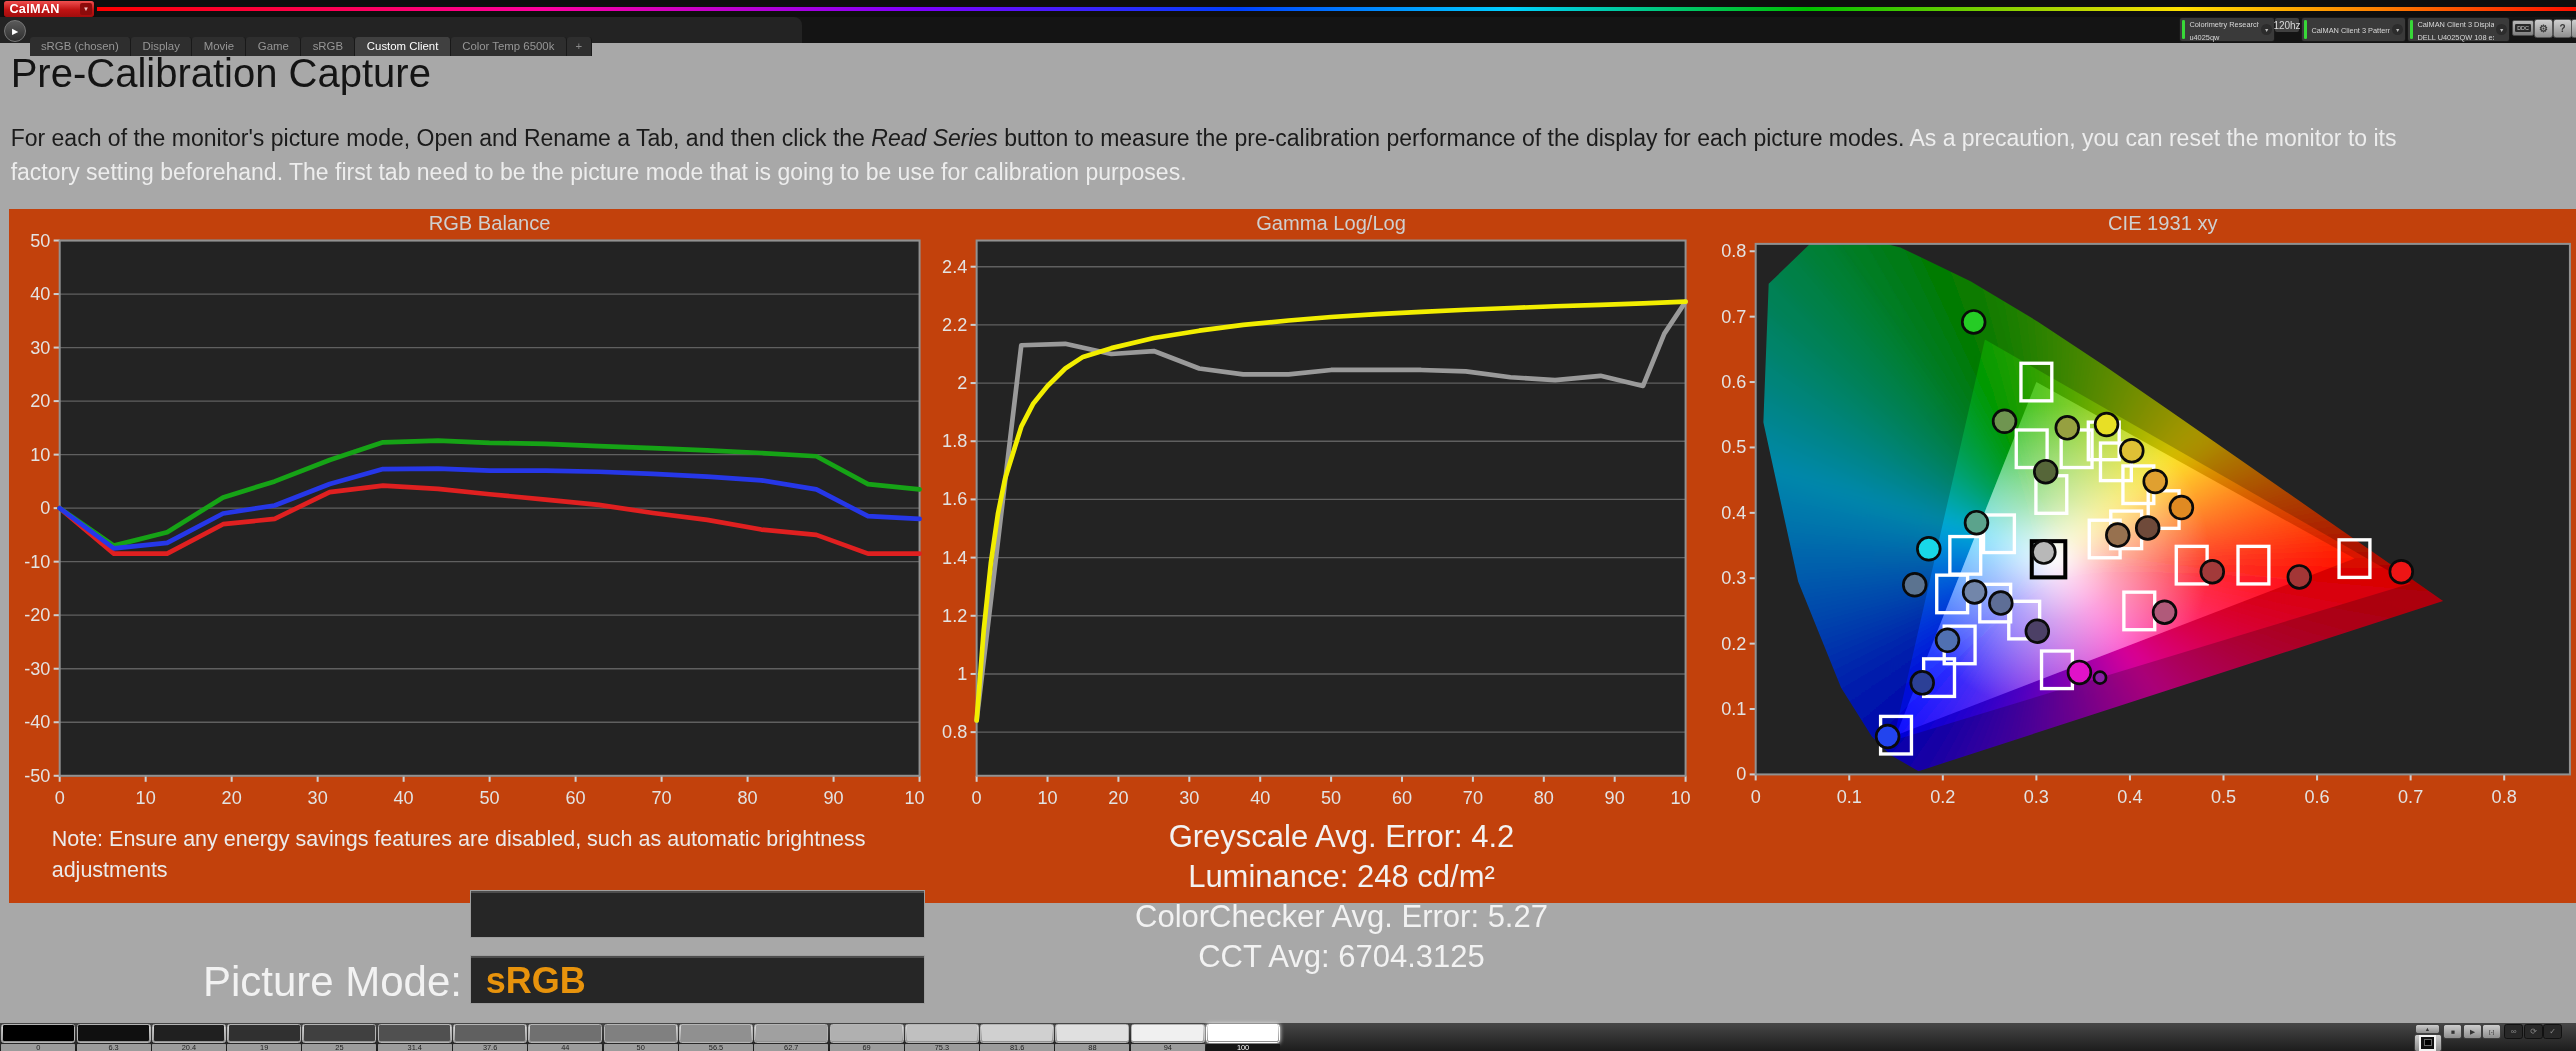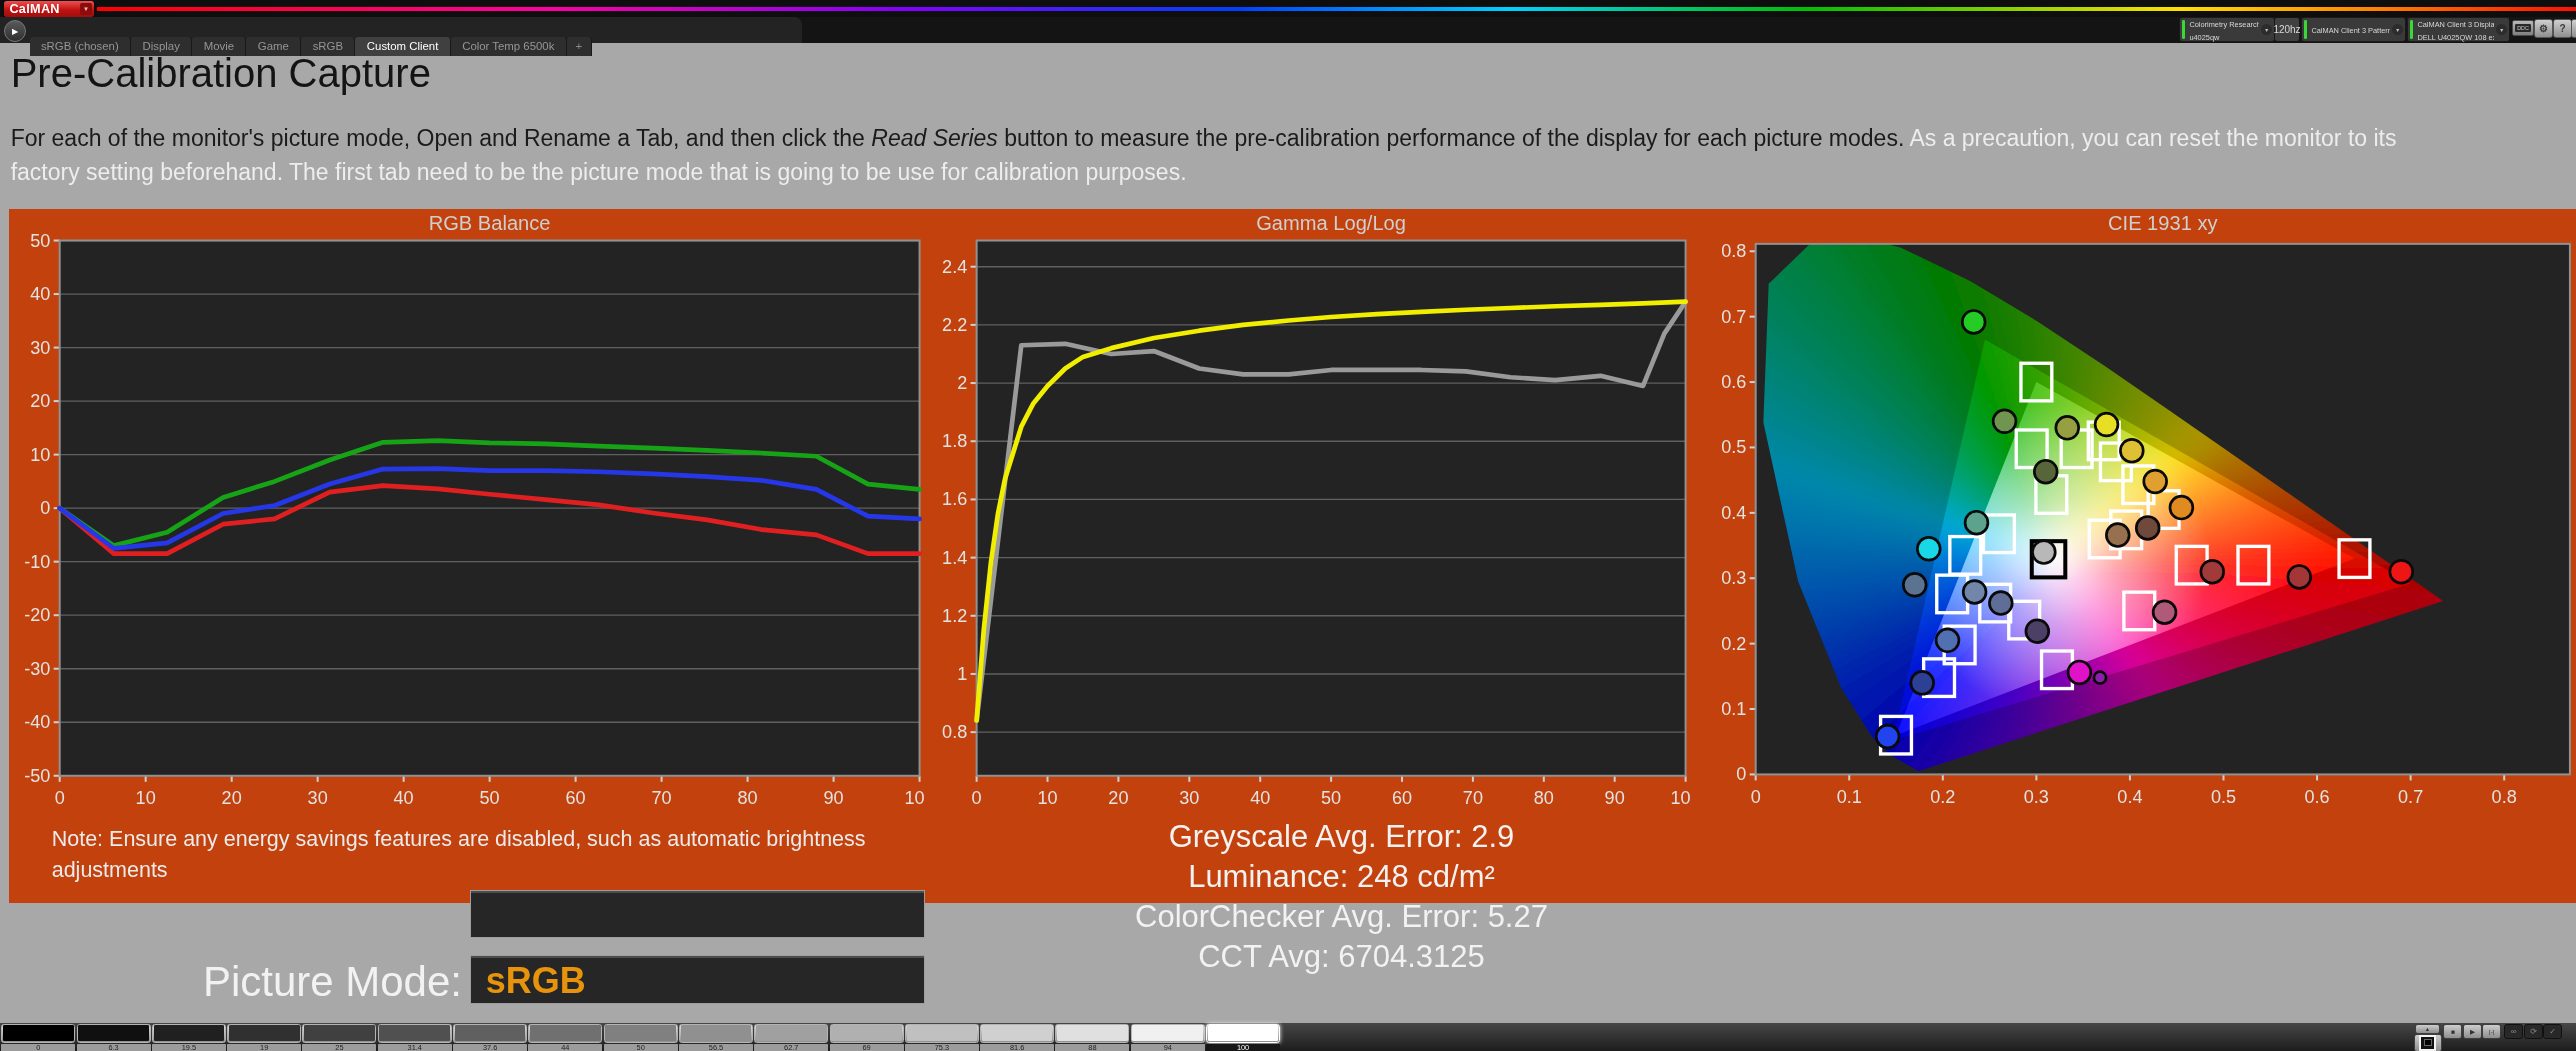--- a/index.html
+++ b/index.html
@@ -29,21 +29,21 @@
   .tab.active{background:#404040;color:#ffffff;}
   .tab.plus{color:#8a8a8a;padding:0 8.7px;}
   
   .meter{position:absolute;top:0.7px;height:23px;background:#3a3a3a;border-radius:2px;
          box-shadow:0 0 0 0.7px #1c1c1c;display:flex;align-items:center;}
   .meter .green{width:3.4px;height:19px;margin:0 4px 0 2px;background:#38d838;border-radius:1.3px;}
   .meter .mlines{flex:1;overflow:hidden;}
   .meter .l1,.meter .l2{font-size:7.4px;line-height:8.7px;color:#d8d8d8;white-space:nowrap;}
   .meter .marrow{width:10.7px;height:10.7px;margin:0 2px;border-radius:5.4px;background:#2c2c2c;
          color:#bbb;font-size:5.4px;display:flex;align-items:center;justify-content:center;}
-  .rate-box{position:absolute;top:0.7px;left:2275px;width:24px;height:23px;background:#404040;
+  .rate-box{position:absolute;top:0.7px;left:2275px;width:24px;height:14px;background:#404040;
          color:#d8d8d8;font-size:10px;display:flex;align-items:center;justify-content:center;border-radius:2px;}
   .sq-btn{position:absolute;top:1.3px;width:17px;height:17px;border-radius:2.7px;
          background:linear-gradient(#cfcfcf,#8f8f8f);border:0.7px solid #555;color:#3a3a3a;
          display:flex;align-items:center;justify-content:center;font-size:10px;font-weight:bold;}
   .ddc-btn{position:absolute;top:2.7px;left:2512px;width:20px;height:14px;border-radius:2px;
          background:linear-gradient(#b8b8b8,#7f7f7f);border:0.7px solid #4a4a4a;
          display:flex;align-items:center;justify-content:center;}
   .ddc-inner{background:#2a2a2a;color:#cfcfcf;font-size:5.4px;padding:0.7px 2px;border-radius:1.3px;}
   
   .page-title{position:absolute;left:10.7px;top:51px;font-size:40px;color:#141414;}
@@ -635,21 +635,21 @@
             <circle cx="599.36" cy="698.7" r="9" fill="#8a22a8" stroke="#0a0a0a" stroke-width="4"></circle>
             <circle cx="334.31" cy="706.5" r="17" fill="#2c4096" stroke="#0a0a0a" stroke-width="4"></circle>
           </g>
         </svg>
       </div>
   </div>
 
   <div class="note">Note: Ensure any energy savings features are disabled, such as automatic brightness adjustments</div>
 
   <div class="stats">
-    <div>Greyscale Avg. Error: 2.9</div>
+    <div>Greyscale Avg. Error: 4.2</div>
     <div>Luminance: 248 cd/m²</div>
     <div>ColorChecker Avg. Error: 5.27</div>
     <div>CCT Avg: 6704.3125</div>
   </div>
 
   <div class="field-box" style="top:890px;height:46px;">
     <div class="field-value"></div>
   </div>
   <div class="field-label" style="top:958px;">Picture Mode:</div>
   <div class="field-box" style="top:955px;height:47px;">
@@ -667,21 +667,21 @@
         <div class="patch">
           <div class="patch-btn">
             <div class="patch-color" style="background: rgb(16, 16, 16);"></div>
           </div>
           <div class="patch-label">6.3</div>
         </div>
         <div class="patch">
           <div class="patch-btn">
             <div class="patch-color" style="background: rgb(32, 32, 32);"></div>
           </div>
-          <div class="patch-label">19.5</div>
+          <div class="patch-label">20.4</div>
         </div>
         <div class="patch">
           <div class="patch-btn">
             <div class="patch-color" style="background: rgb(48, 48, 48);"></div>
           </div>
           <div class="patch-label">19</div>
         </div>
         <div class="patch">
           <div class="patch-btn">
             <div class="patch-color" style="background: rgb(64, 64, 64);"></div>

